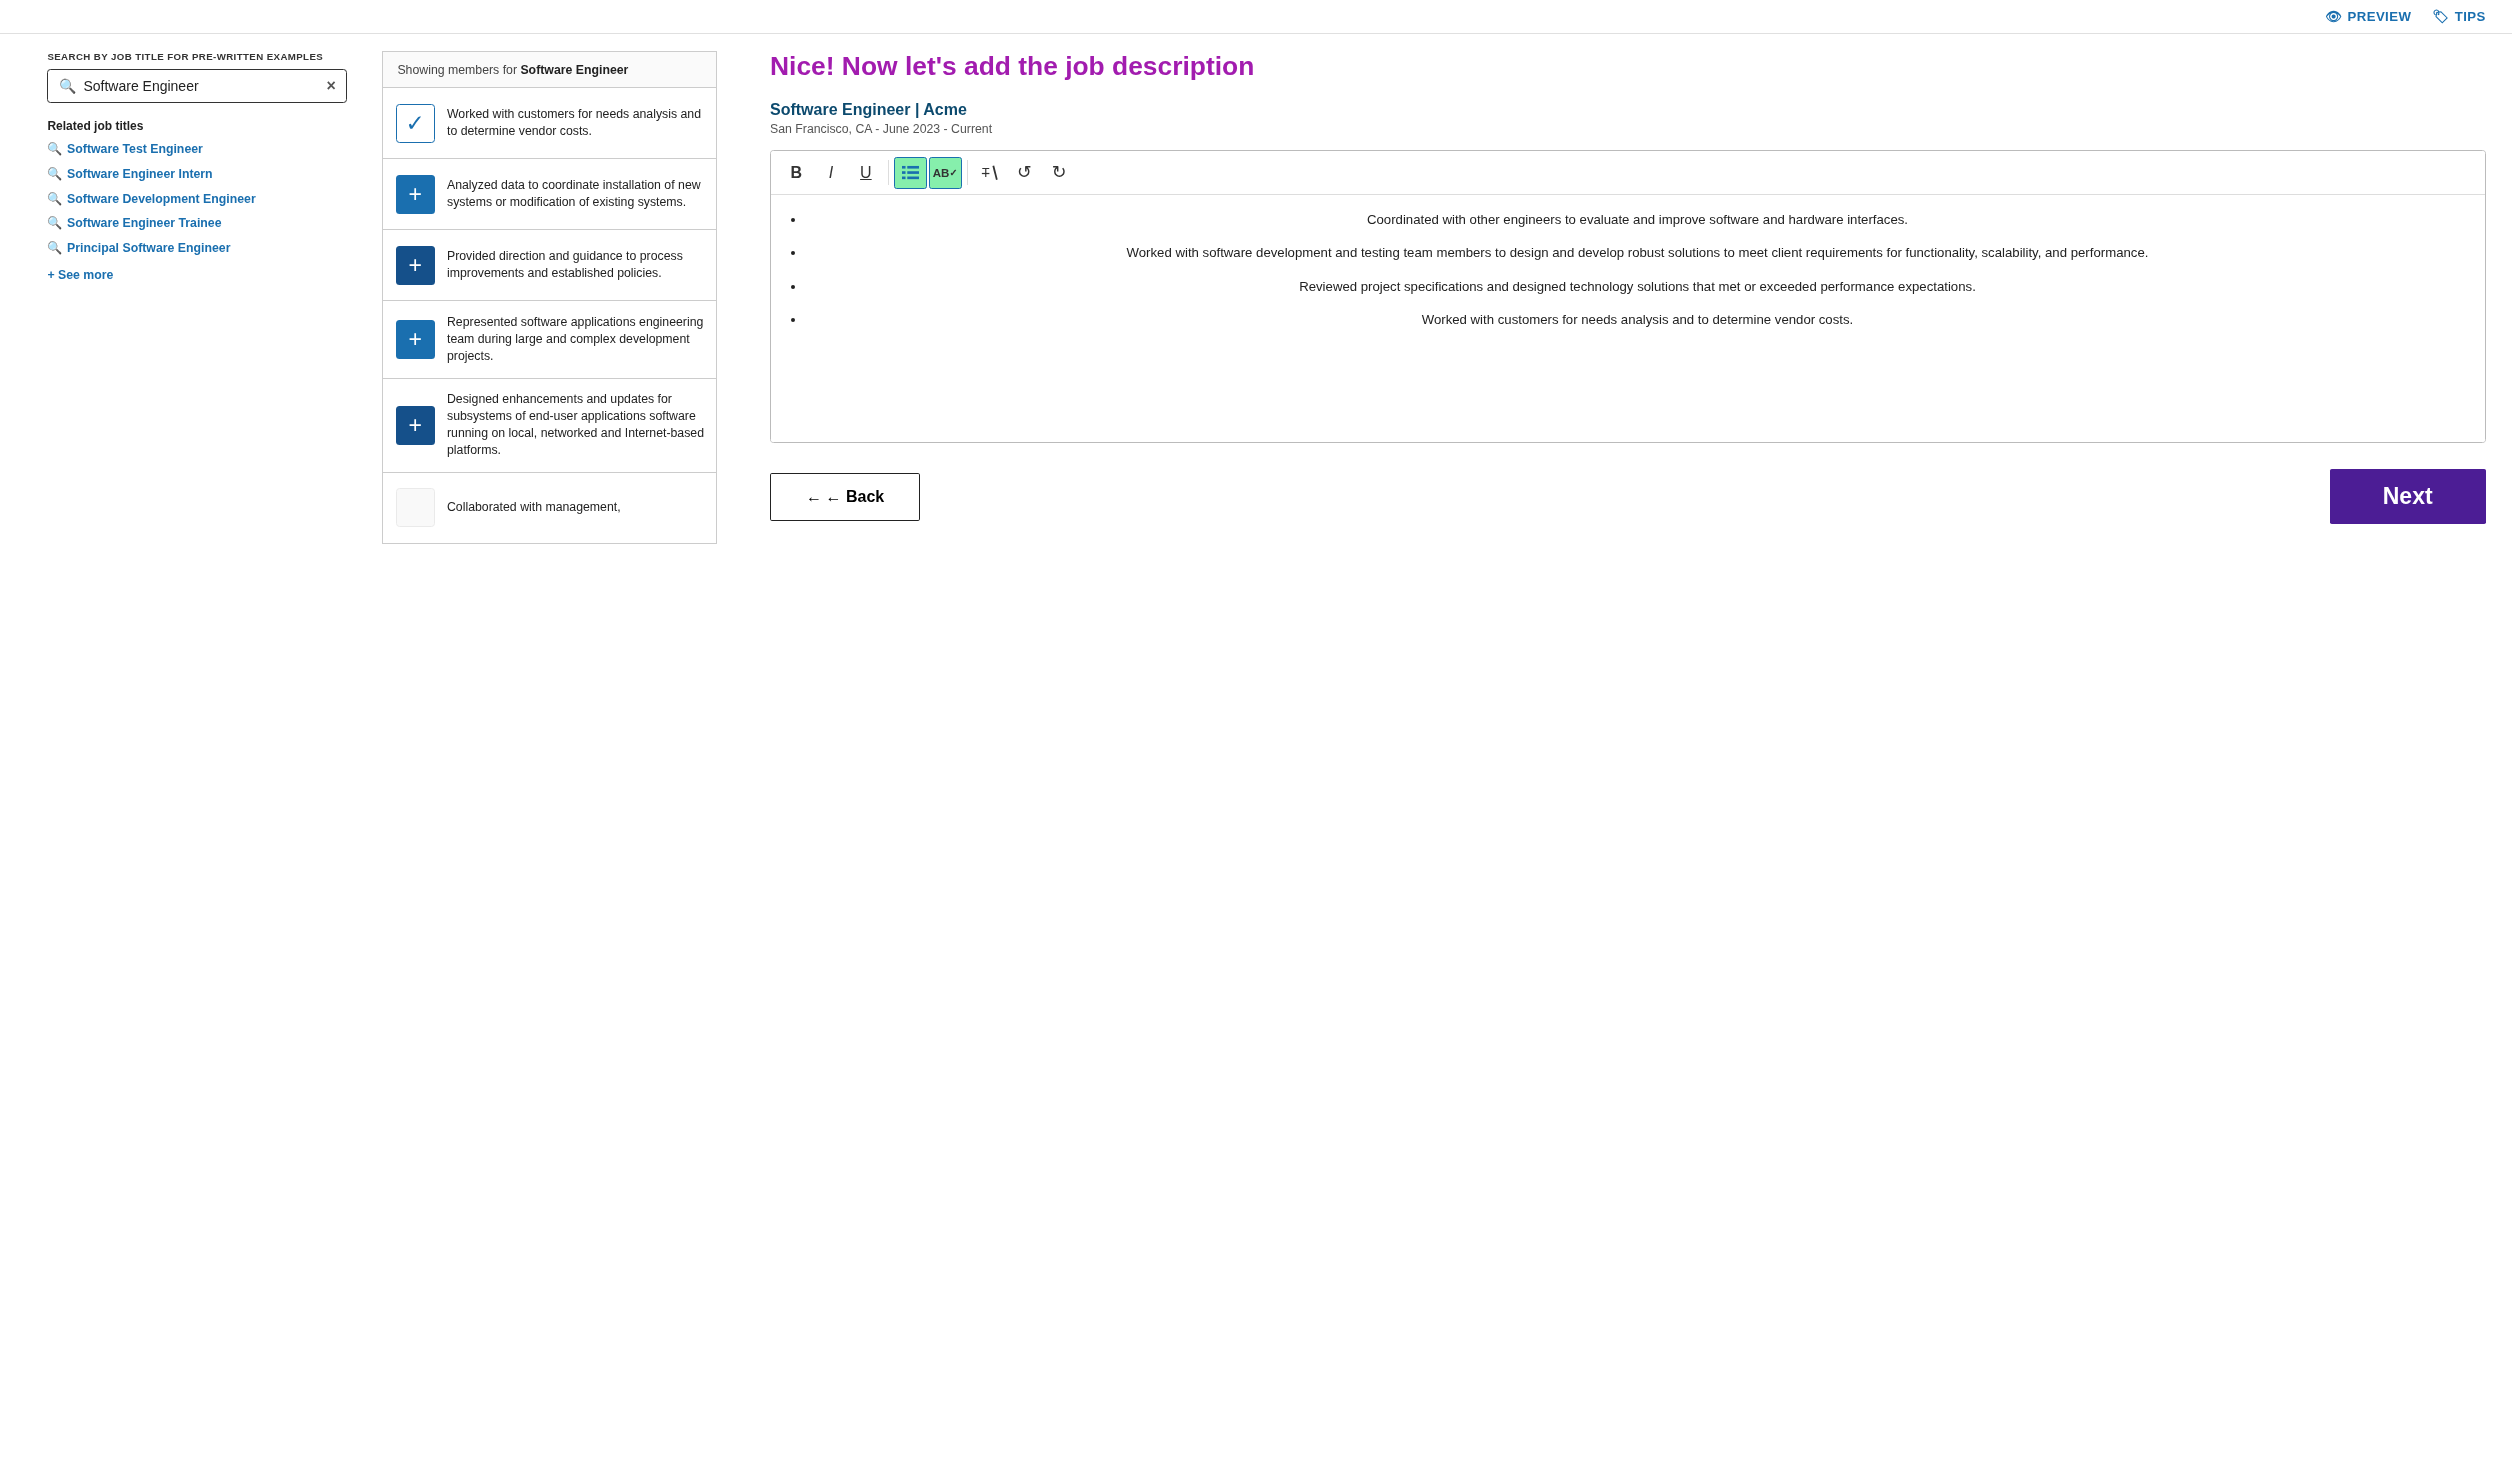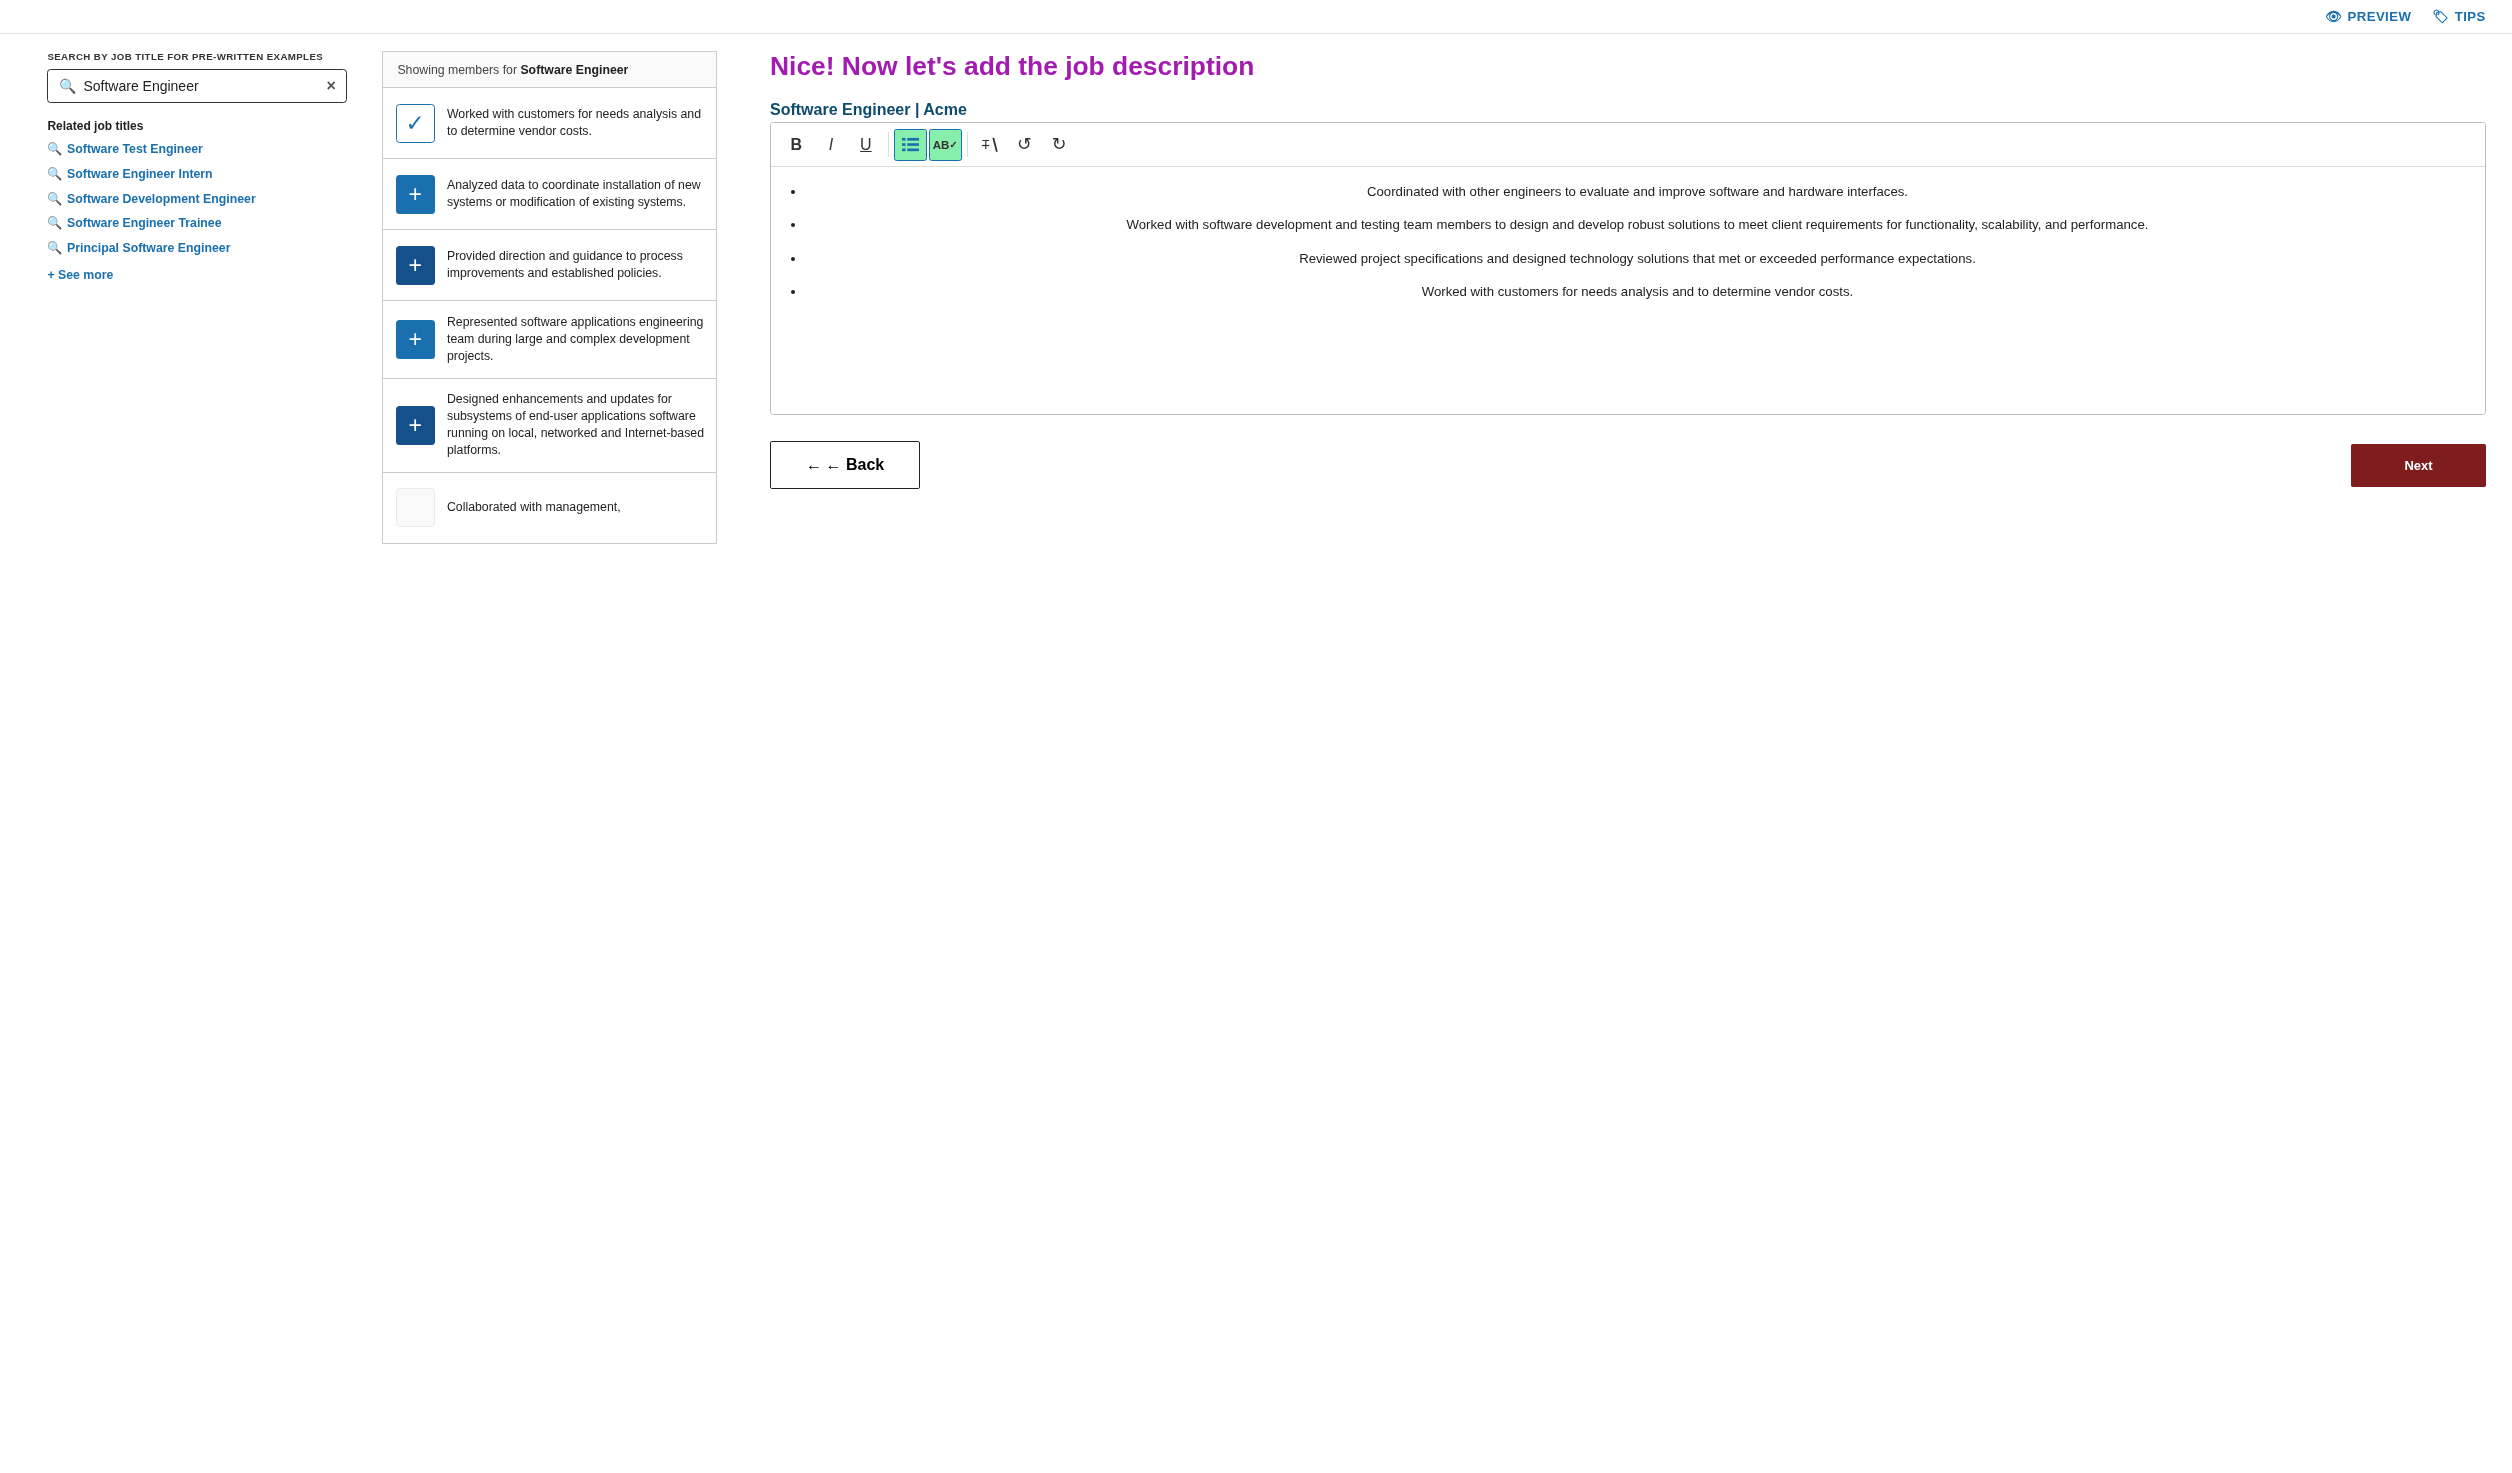--- a/index.html
+++ b/index.html
@@ -245,24 +245,24 @@
       font-size: 16px;
       font-weight: bold;
       cursor: pointer;
       border-radius: 1.8px;
       display: flex;
       align-items: center;
       gap: 7px;
     }
     .next-btn {
       padding: 14px 53px;
-      background: #7f1d1d;
+      background: #4c1d95;
       border: none;
       color: #fff;
-      font-size: 13px;
+      font-size: 23px;
       font-weight: bold;
       cursor: pointer;
       border-radius: 1.8px;
     }
   </style>
 </head>
 <body>
 
 <div class="top-bar">
   <a class="top-bar-link">
@@ -354,20 +354,21 @@
     <div class="suggestion-item">
       <button class="add-btn" style="opacity:0.3;background:#eee;border:1.8px solid #bbb;"></button>
       <span class="suggestion-text">Collaborated with management,</span>
     </div>
   </div>
 
   <div class="right-panel">
     <h1>Nice! Now let's add the job description</h1>
 
     <div class="job-title-line">Software Engineer | Acme</div>
+    <div class="job-meta">San Francisco, CA - June 2023 - Current</div>
 
     <div class="editor-container">
 
       <div class="editor-toolbar">
         <button class="toolbar-btn" style="font-weight:bold;font-size:16px;">B</button>
         <button class="toolbar-btn" style="font-style:italic;font-size:16px;">I</button>
         <button class="toolbar-btn" style="text-decoration:underline;font-size:16px;">U</button>
         <div class="toolbar-divider"></div>
         <button class="toolbar-btn active">
           <svg width="17.6" height="16" viewBox="0 0 20 18">

